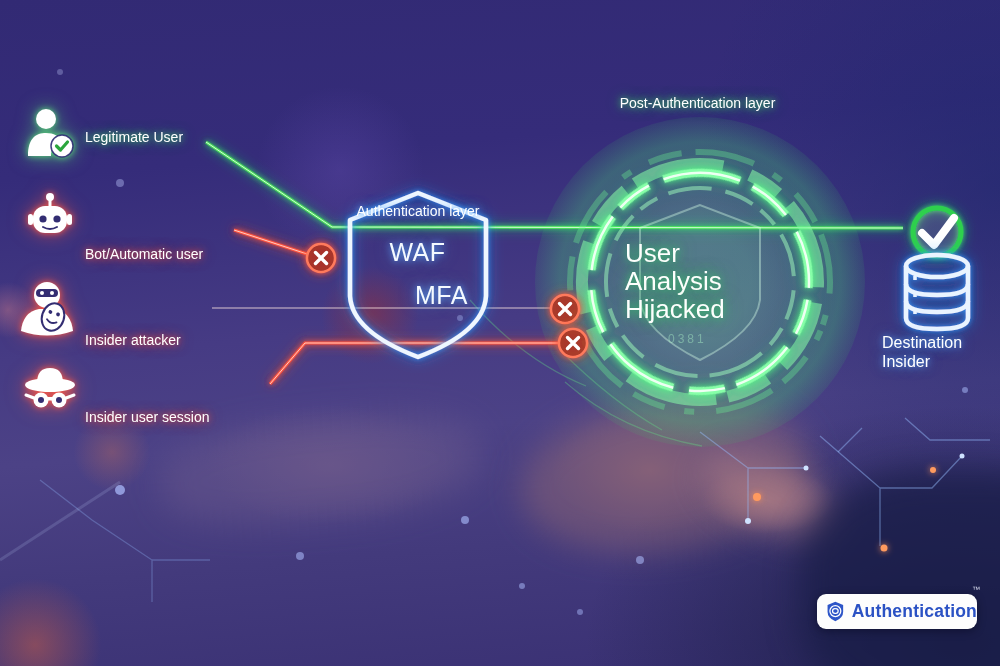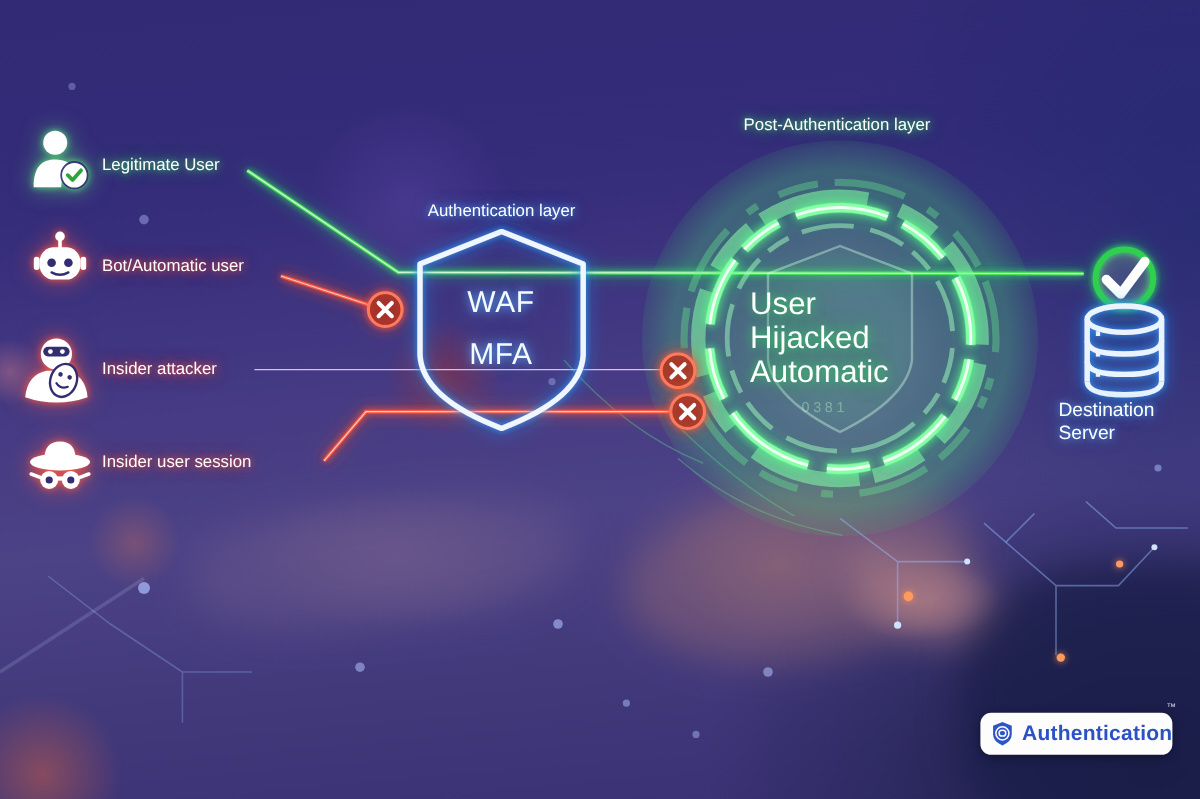--- a/index.html
+++ b/index.html
@@ -16,22 +16,22 @@
       radial-gradient(40px 40px at 8px 310px, rgba(220,130,140,.4), transparent 70%),
       radial-gradient(120px 120px at 340px 170px, rgba(120,90,200,.25), transparent 70%),
       radial-gradient(480px 300px at 960px 640px, rgba(24,28,66,.9), transparent 78%),
       radial-gradient(420px 520px at 100% 28%, rgba(28,38,108,.6), transparent 72%),
       linear-gradient(175deg,#322a74 0%,#352c7a 24%,#463b84 48%,#4c4286 62%,#433a7c 78%,#393073 100%);
   }
   .abs{position:absolute;}
   .soft{filter:blur(16px);}
   .lbl{font-size:14px;color:#ffffff;white-space:nowrap;}
   .lbl-green{text-shadow:0 0 6px rgba(62,222,100,.95),0 0 14px rgba(62,222,100,.65);}
-  .lbl-red{text-shadow:0 0 6px rgba(255,82,60,.95),0 0 14px rgba(255,82,60,.65);}
-  .lbl-blue{text-shadow:0 0 6px rgba(82,170,255,.95),0 0 14px rgba(82,170,255,.65);}
+  .lbl-red{text-shadow:0 0 6px rgba(255,82,60,.95),0 0 14px rgba(255,82,60,.65);margin-top:33px;}
+  .lbl-blue{text-shadow:0 0 6px rgba(82,170,255,.95),0 0 14px rgba(82,170,255,.65);margin-top:36px;}
   .icon-green{filter:drop-shadow(0 0 3px rgba(90,230,120,.95)) drop-shadow(0 0 9px rgba(90,230,120,.55));}
   .icon-red{filter:drop-shadow(0 0 3px rgba(255,90,70,.95)) drop-shadow(0 0 9px rgba(255,90,70,.55));}
   .big-word{font-size:26px;line-height:28px;text-align:left;color:#fdfffd;
     text-shadow:0 0 8px rgba(50,210,100,.85),0 0 18px rgba(50,210,100,.5);}
   .waf{font-size:25px;letter-spacing:.5px;color:#f4faff;
     text-shadow:0 0 7px rgba(90,175,255,.9),0 0 16px rgba(90,175,255,.55);text-align:center;}
   .ring-glow{left:535px;top:117px;width:330px;height:330px;border-radius:50%;
     background:radial-gradient(circle,rgba(120,255,155,.30) 22%,rgba(90,235,130,.22) 48%,rgba(70,220,115,.30) 60%,rgba(60,200,100,.12) 70%,transparent 76%);}
   .dest-lbl{font-size:16px;line-height:19px;text-align:left;color:#fff;
     text-shadow:0 0 6px rgba(82,170,255,.9),0 0 13px rgba(82,170,255,.55);}
@@ -206,33 +206,33 @@
     <circle cx="38" cy="39" r="3" fill="#332d72"></circle>
   </svg>
 
   <div class="abs lbl lbl-green" style="left:85px;top:129px;">Legitimate User</div>
   <div class="abs lbl lbl-red" style="left:85px;top:213px;">Bot/Automatic user</div>
   <div class="abs lbl lbl-red" style="left:85px;top:299px;">Insider attacker</div>
   <div class="abs lbl lbl-red" style="left:85px;top:376px;">Insider user session</div>
 
   <div class="abs lbl lbl-blue" style="left:333px;top:167px;width:170px;text-align:center;">Authentication layer</div>
   <div class="abs waf" style="left:355px;top:238px;width:125px;">WAF</div>
-  <div class="abs waf" style="left:355px;top:281px;width:125px;">MFA</div>
+  <div class="abs waf" style="left:355px;top:281px;width:125px;padding-left:24px;">MFA</div>
 
   <div class="abs lbl lbl-green" style="left:575px;top:95px;width:245px;text-align:center;">Post-Authentication layer</div>
   <div class="abs" style="left:625px;top:239px;width:150px;">
     <div class="big-word">User</div>
+    <div class="big-word">Analysis</div>
     <div class="big-word">Hijacked</div>
-    <div class="big-word">Automatic</div>
   </div>
   <div class="abs digits" style="left:668px;top:332px;">0381</div>
 
   <div class="abs dest-lbl" style="left:882px;top:333px;width:110px;">
     <div>Destination</div>
-    <div>Server</div>
+    <div>Insider</div>
   </div>
 
   <div class="abs brand-pill">
     <svg width="25" height="27" viewBox="0 0 24 26">
       <path d="M12,0.5 L22,4.5 L22,13.5 Q22,21 12,25.5 Q2,21 2,13.5 L2,4.5 Z" fill="#2d55c8"></path>
       <circle cx="12" cy="12.5" r="7" fill="none" stroke="#fff" stroke-width="1.6"></circle>
       <path d="M11.5,9.2 a3.1,3.1 0 1 0 0,6.2 M12.5,15.4 a3.1,3.1 0 1 0 0,-6.2" fill="none" stroke="#fff" stroke-width="1.6" stroke-linecap="round"></path>
     </svg>
     <span class="brand-name">Authentication</span>
     <span class="tm">™</span>

